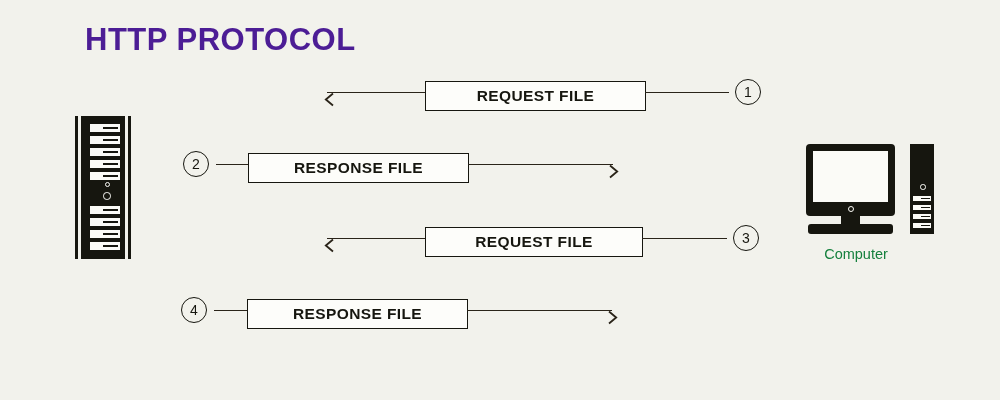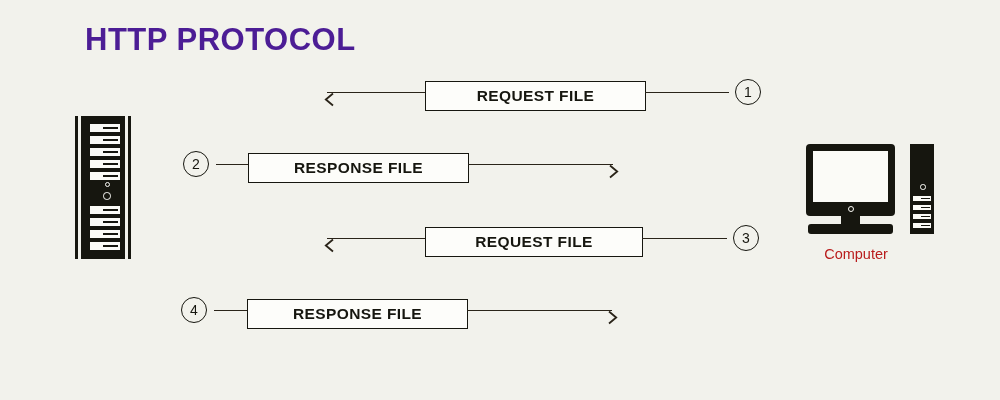--- a/index.html
+++ b/index.html
@@ -28,21 +28,21 @@
     font-weight: bold;
     letter-spacing: 0.5px;
     color: #4c1d95;
     white-space: nowrap;
   }
 
   
   .endpoint-caption {
     position: absolute;
     font-size: 14.5px;
-    color: #b91c1c;
+    color: #15803d;
     text-align: center;
     white-space: nowrap;
   }
   #server-caption  { left: 46px;  top: 271px; width: 115px; }
   #computer-caption{ left: 796px; top: 246px; width: 120px; }
 
   
   #server-icon {
     position: absolute;
     left: 75px;

